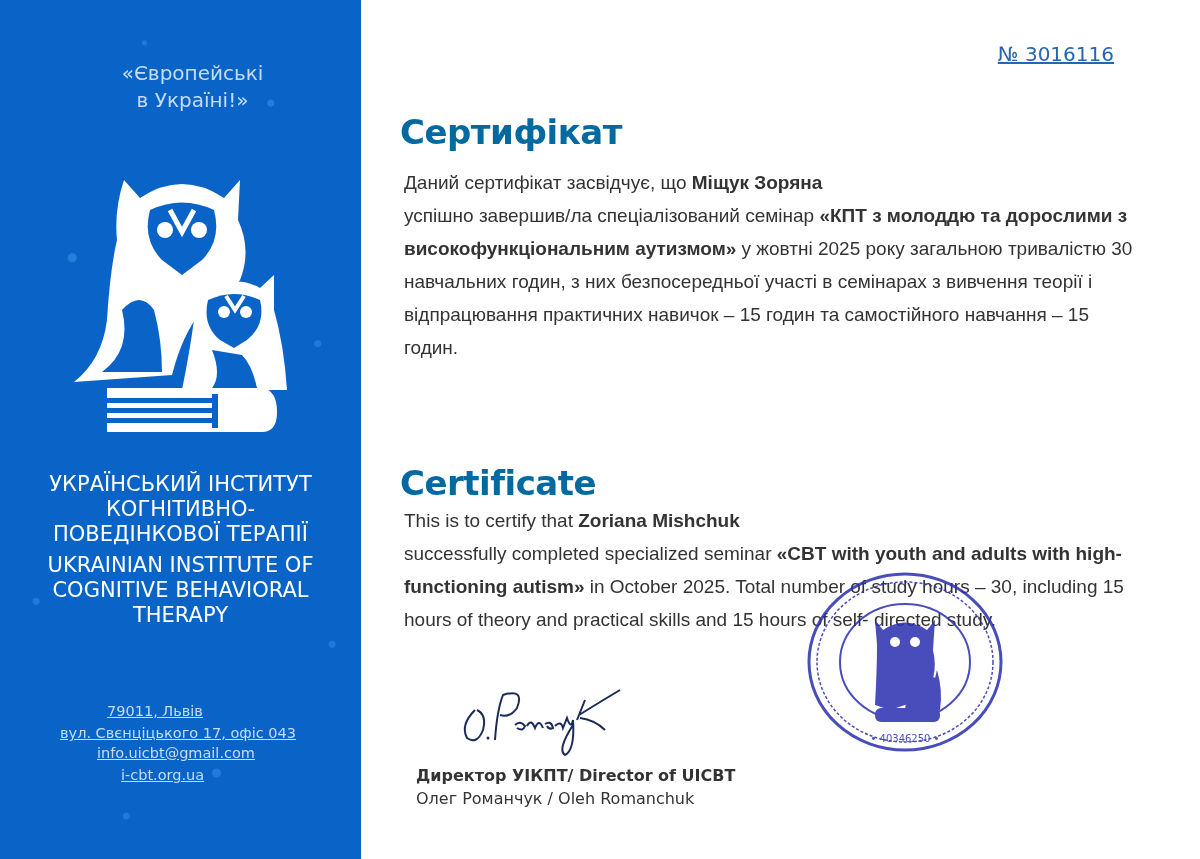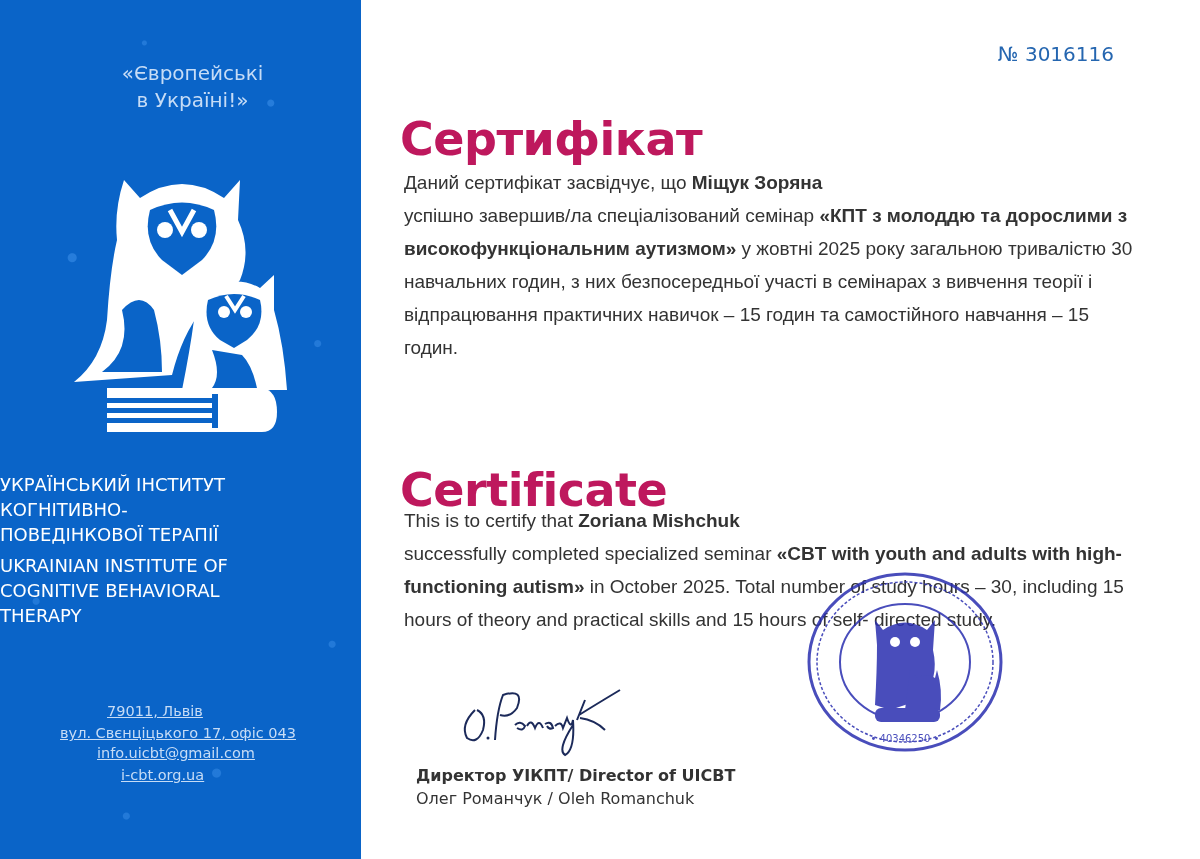--- a/index.html
+++ b/index.html
@@ -27,34 +27,34 @@
       position: absolute; left: 0; width: 361px; top: 60px;
       text-align: center; font-size: 20px; line-height: 27px;
       color: #c6dcf6;
       padding-left: 12px;
     }
     .logo {
       position: absolute; left: 62px; top: 160px; width: 240px; height: 275px;
     }
     .institute {
       position: absolute; left: 0; width: 361px; top: 472px;
-      font-size: 18px; line-height: 25px; color: #ffffff;
+      text-align: center; font-size: 21px; line-height: 25px; color: #ffffff;
     }
     .institute .en { margin-top: 6px; }
     .address {
       position: absolute; left: 0; top: 700px; width: 361px;
       font-size: 14.5px; line-height: 22px; color: #c6dcf6;
     }
     .address div { position: relative; text-decoration: underline; }
     .cert-number {
       position: absolute; right: 86px; top: 42px;
-      font-size: 20px; color: #2566b0;
+      font-size: 20px; color: #2566b0; text-decoration: underline;
     }
     .title {
-      position: absolute; left: 400px; font-weight: bold; font-size: 46px; color: #be185d;
+      position: absolute; left: 400px; font-weight: bold; font-size: 34px; color: #0369a1;
       font-family: "DejaVu Sans", sans-serif; letter-spacing: -0.5px;
     }
     .title.ua { top: 112px; }
     .title.en { top: 463px; }
     .para {
       position: absolute; left: 404px; width: 740px;
       font-size: 19px; line-height: 33px; color: #333;
       font-family: "Liberation Sans", sans-serif;
     }
     .para.ua { top: 166px; }

